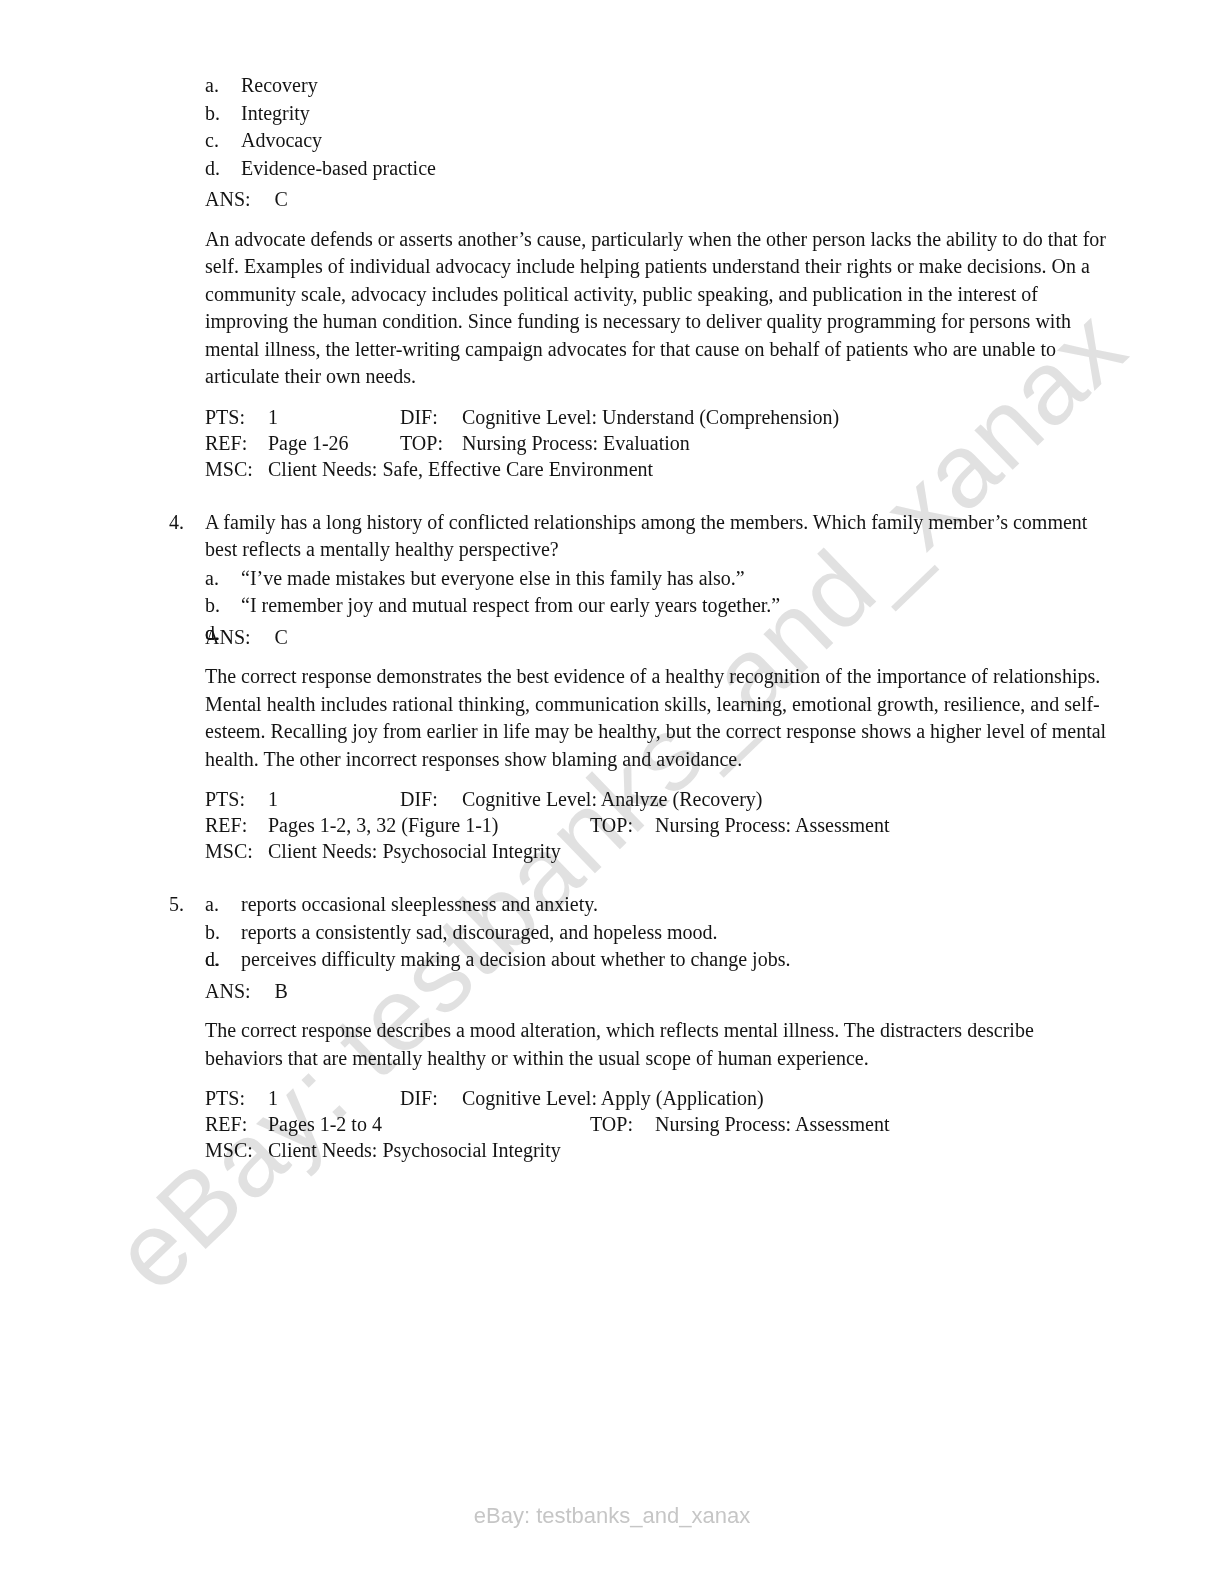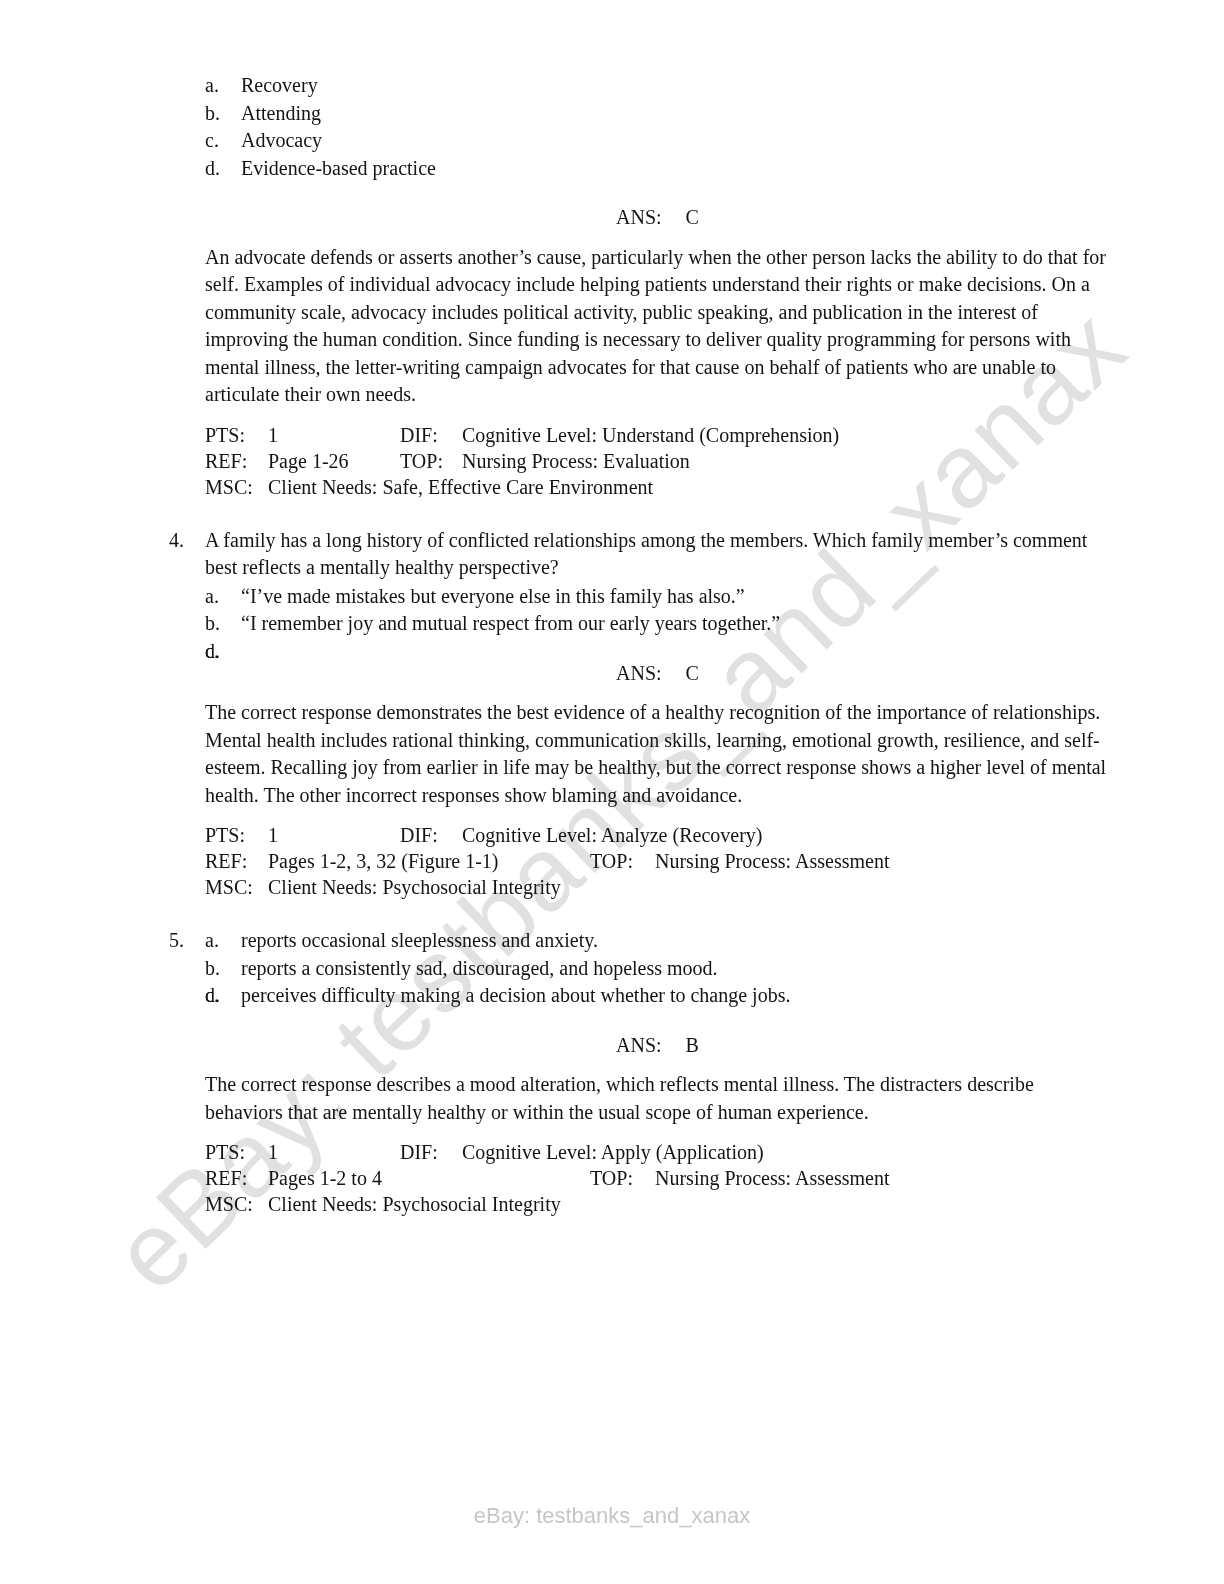--- a/index.html
+++ b/index.html
@@ -14,21 +14,21 @@
     font-family:"Liberation Sans","DejaVu Sans",sans-serif;
     font-size:104px; letter-spacing:2px; white-space:nowrap;
     color:rgba(120,120,120,0.22); z-index:0;
   }
   .content { position:absolute; left:205px; top:72px; width:905px; z-index:1; }
   .qblock { margin-bottom:27px; }
   .stem { position:relative; margin-bottom:1px; }
   .qnum { position:absolute; left:-36px; }
   .opt { position:relative; padding-left:36px; }
   .opt .letter { position:absolute; left:0; }
-  .answer { margin-top:22px;text-align:center; }
+  .answer { margin-top:4px; }
   .answer .ansval { margin-left:24px; }
   .rationale { margin-top:12px; }
   .meta { margin-top:13px;font-family:Liberation Serif, serif; }
   .meta-row { position:relative; height:26px; }
   .meta-row span { position:absolute; top:0; white-space:nowrap; }
   .p0  { left:0; }
   .p1  { left:63px; }
   .p2a { left:195px; }
   .p2av{ left:257px; }
   .p2b { left:385px; }
@@ -49,21 +49,21 @@
   <div class="content">
 
     <section class="qblock">
       <div class="options">
         <div class="opt">
           <span class="letter">a.</span>
           <span class="otext">Recovery</span>
         </div>
         <div class="opt">
           <span class="letter">b.</span>
-          <span class="otext">Attending</span>
+          <span class="otext">Integrity</span>
         </div>
         <div class="opt">
           <span class="letter">c.</span>
           <span class="otext">Advocacy</span>
         </div>
         <div class="opt">
           <span class="letter">d.</span>
           <span class="otext">Evidence-based practice</span>
         </div>
       </div>

